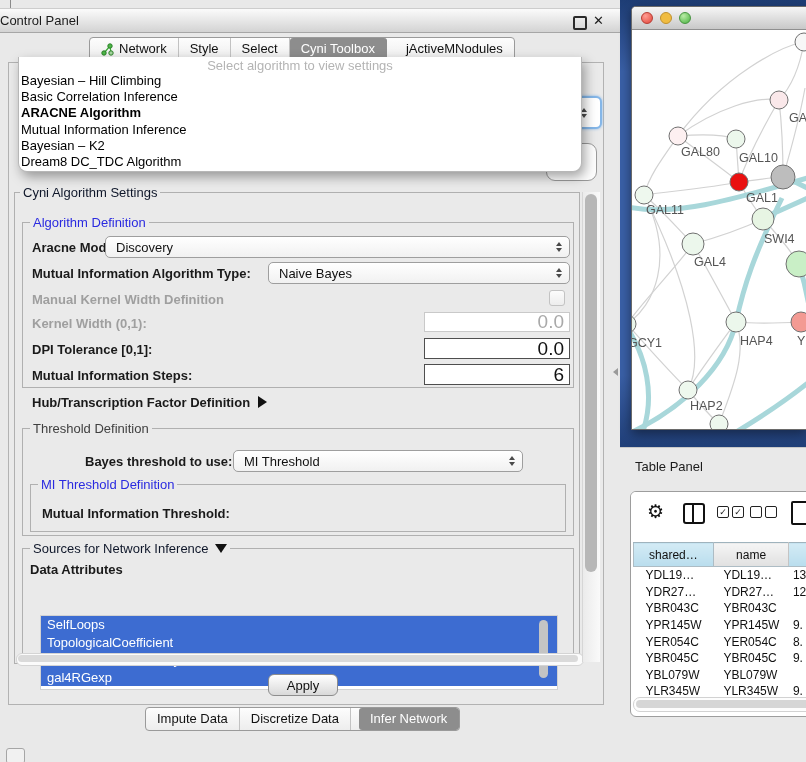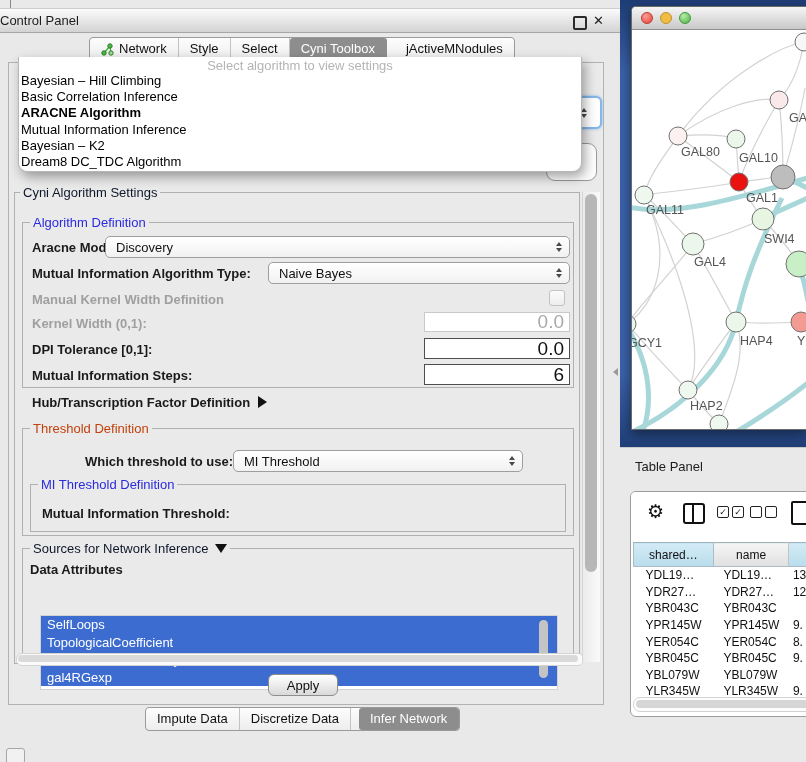--- a/index.html
+++ b/index.html
@@ -43,21 +43,21 @@
   .frag-combo-blue{left:566px;top:96px;width:32px;height:29px;background:#fff;
     border:2px solid #84b6e8;border-radius:6px;box-shadow:0 0 3px #84b6e8;z-index:4;
     display:flex;flex-direction:column;align-items:center;justify-content:center;gap:2px;}
   .frag-rounded{left:546px;top:143px;width:49px;height:36px;background:#fdfdfd;
     border:1px solid #9a9a9a;border-radius:9px;z-index:4;}
 
   
   .grp{border:1px solid #b0b0b0;}
   .legend{position:absolute;font-size:13px;background:#eaeaea;padding:0 3px;white-space:nowrap;}
   .legend.blue{color:#2a2ae0;}
-  .legend.green{color:#c2410c;}
+  .legend.green{color:#404040;}
   .legend.black{color:#0f172a;}
 
   .grp-settings{left:14px;top:192px;width:564px;height:470px;}
   .lg-settings{left:20px;top:185px;}
   .grp-algdef{left:22px;top:222px;width:550px;height:164px;}
   .lg-algdef{left:30px;top:215px;}
   .grp-threshold{left:22px;top:428px;width:550px;height:106px;}
   .lg-threshold{left:30px;top:421px;}
   .grp-mithr{left:30px;top:484px;width:534px;height:46px;}
   .lg-mithr{left:38px;top:477px;}
@@ -252,21 +252,21 @@
     <span>6</span>
   </div>
 
   <span class="abs blabel" style="left:32px;top:395px;">
     <span>Hub/Transcription Factor Definition</span><span class="arrow-right"></span>
   </span>
 
   <div class="abs grp grp-threshold"></div>
   <span class="abs legend green lg-threshold">Threshold Definition</span>
 
-  <span class="abs blabel" style="left:85px;top:454px;">Which threshold to use:</span>
+  <span class="abs blabel" style="left:85px;top:454px;">Bayes threshold to use:</span>
   <div class="abs combo" style="left:233px;top:450px;width:290px;">
     <span>MI Threshold</span>
     <span class="stepper">
         <span class="tri-up"></span>
         <span class="tri-dn"></span>
       </span>
   </div>
 
   <div class="abs grp grp-mithr"></div>
   <span class="abs legend blue lg-mithr">MI Threshold Definition</span>

